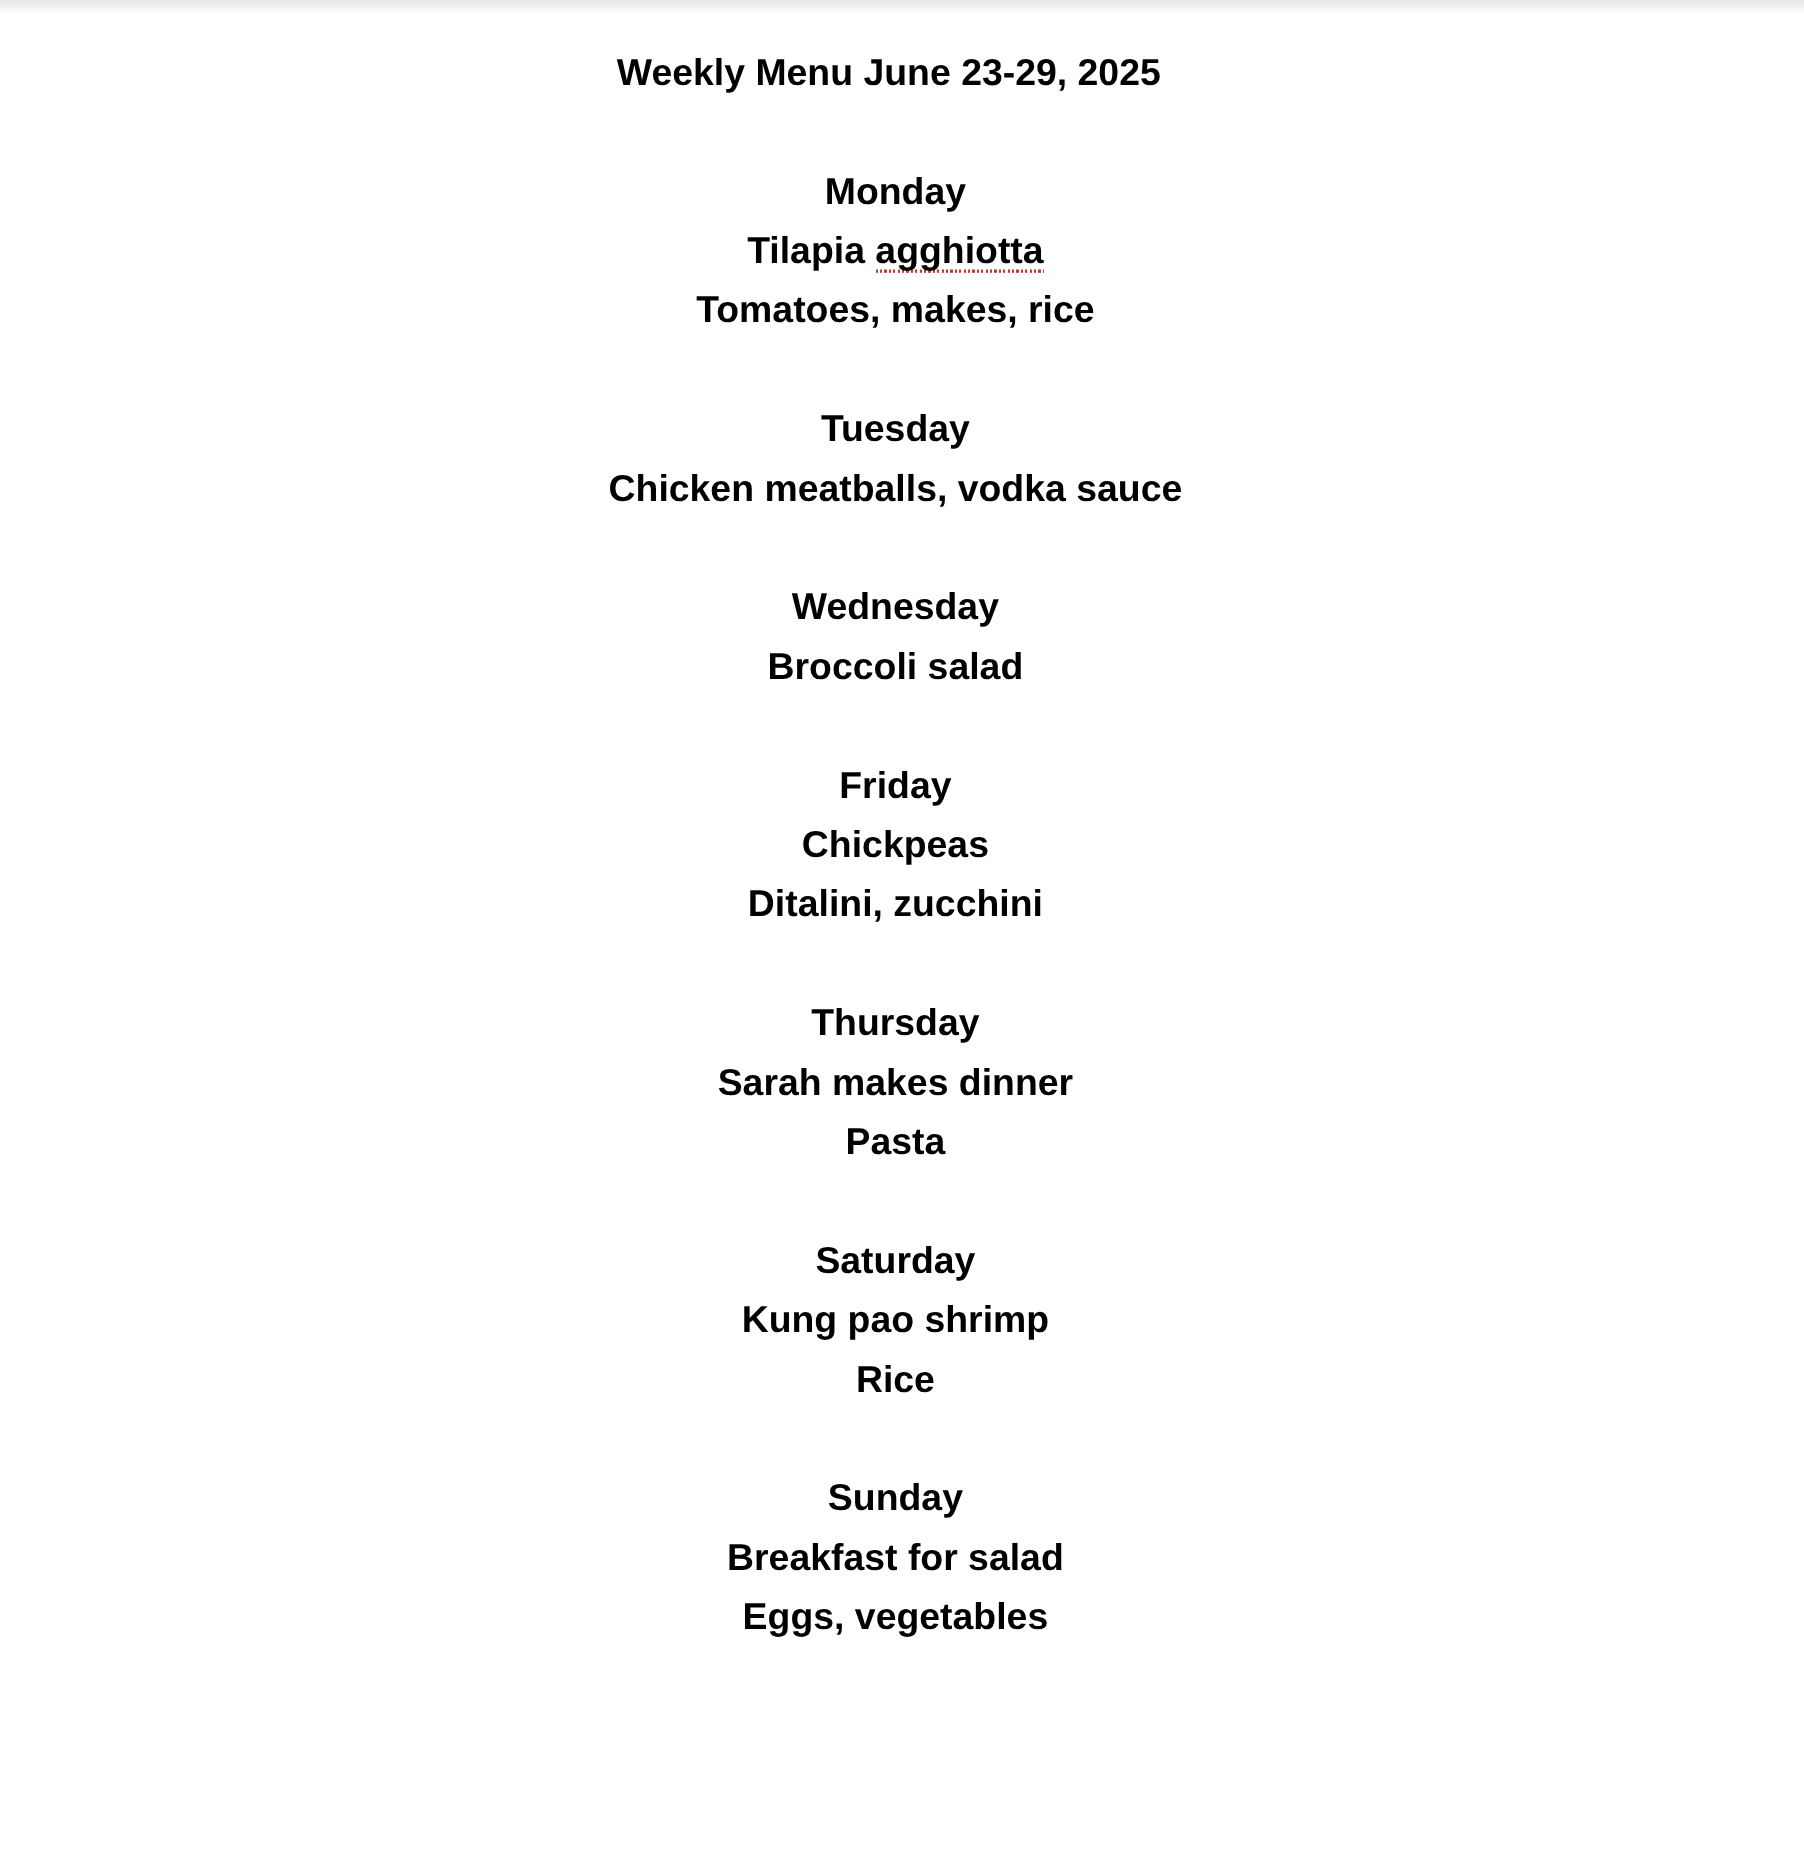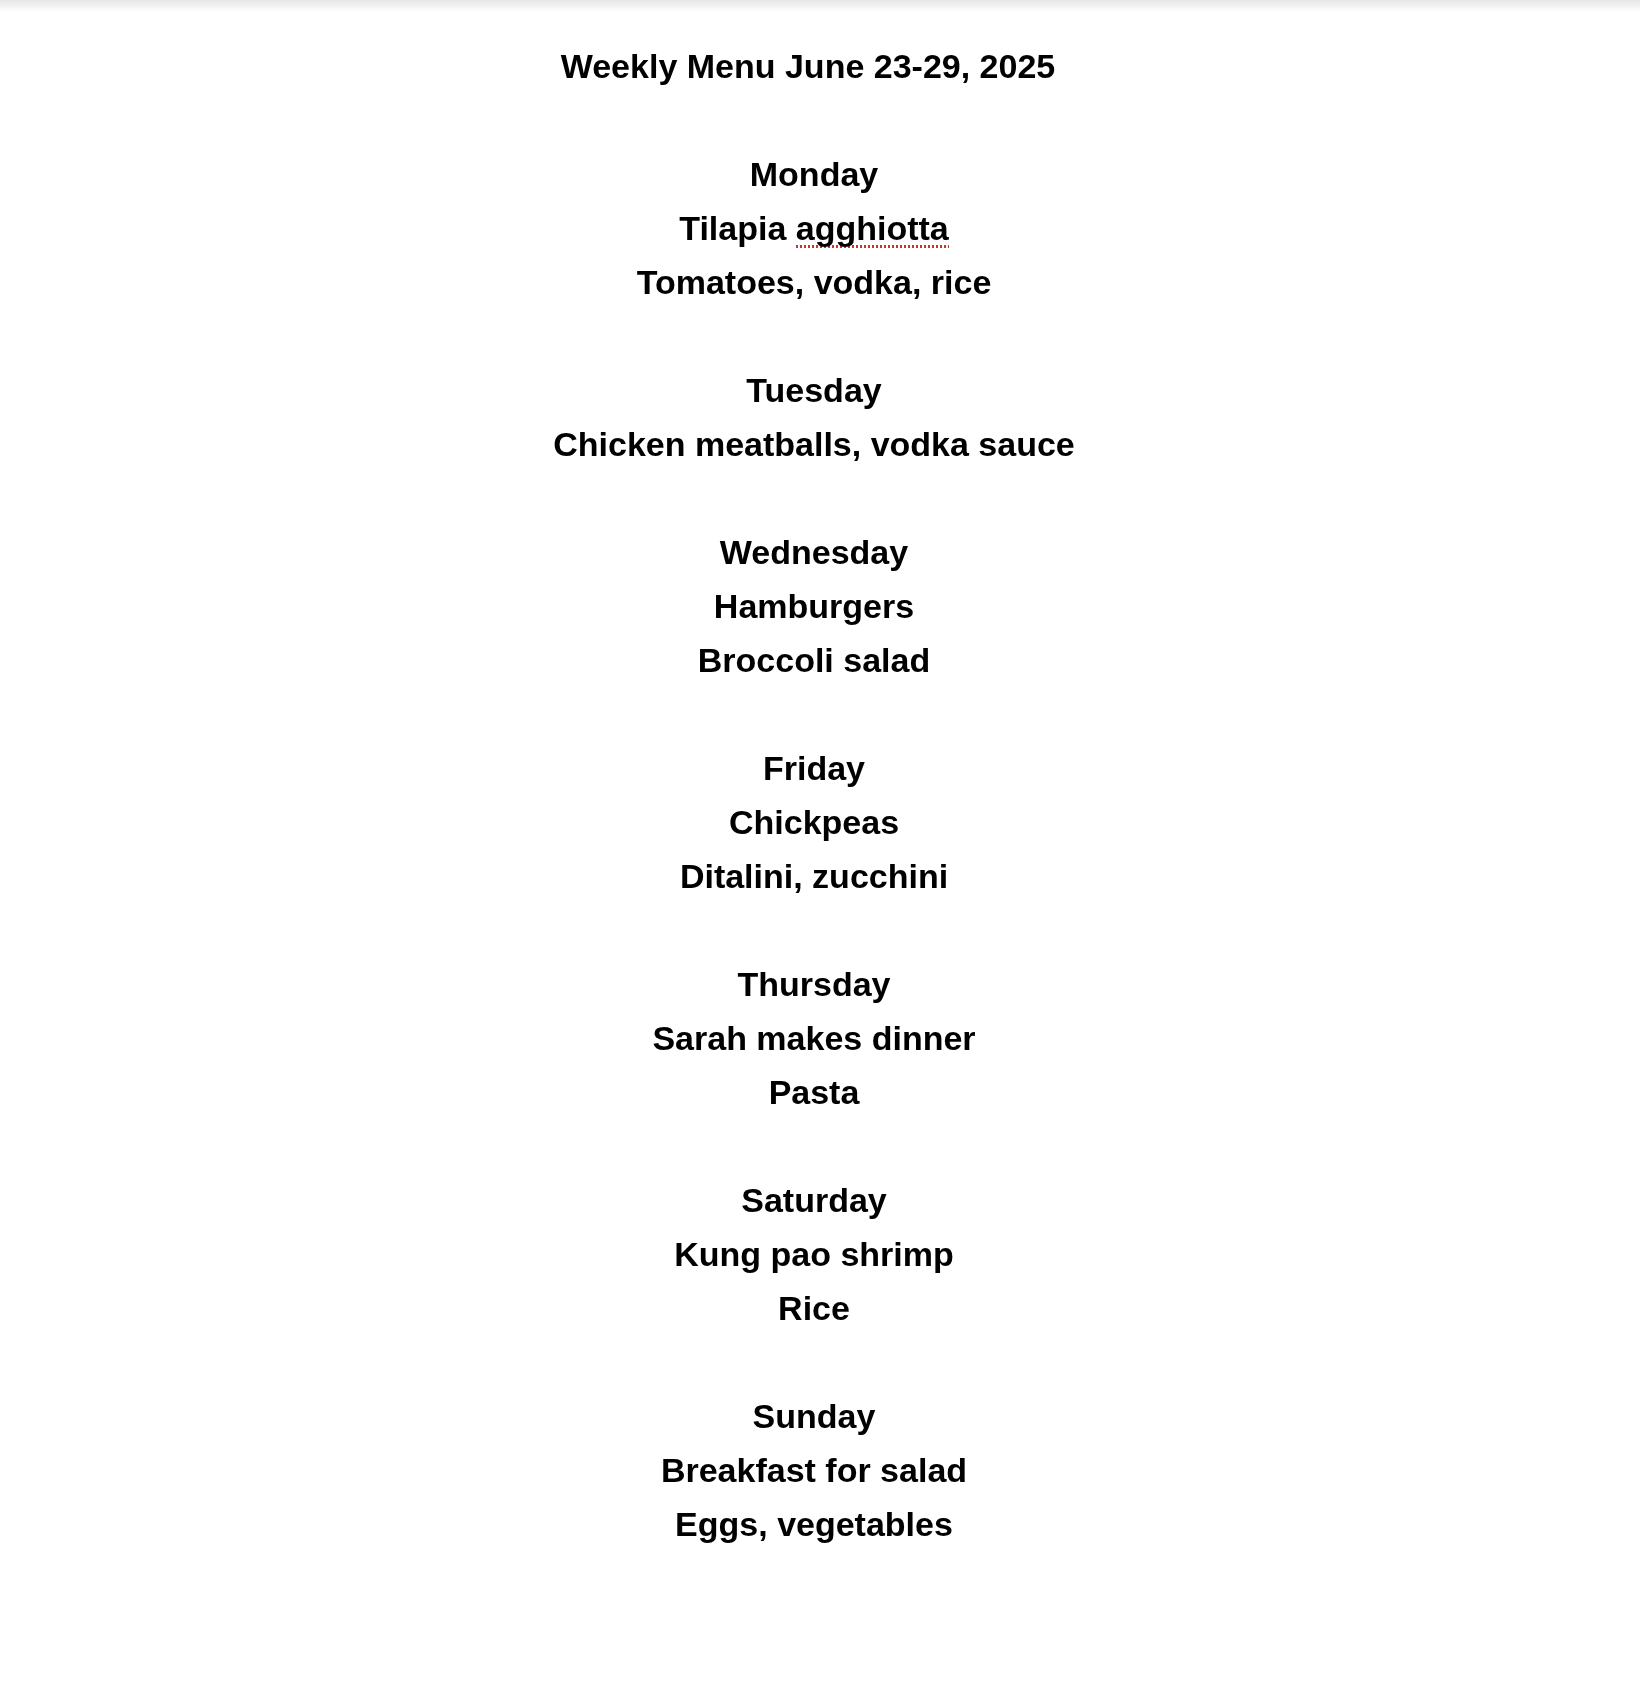--- a/index.html
+++ b/index.html
@@ -53,31 +53,30 @@
 
 <div class="top-shadow"></div>
 
 <main class="doc-page">
 
   <div class="line title">Weekly Menu June 23-29, 2025</div>
 
   <section class="day-section">
     <div class="line">Monday</div>
     <div class="line"><span>Tilapia </span><span class="misspelled">agghiotta</span></div>
-    <div class="line">Tomatoes, vodka, rice</div>
+    <div class="line">Tomatoes, makes, rice</div>
   </section>
 
   <section class="day-section">
     <div class="line">Tuesday</div>
     <div class="line">Chicken meatballs, vodka sauce</div>
   </section>
 
   <section class="day-section">
     <div class="line">Wednesday</div>
-    <div class="line">Hamburgers</div>
     <div class="line">Broccoli salad</div>
   </section>
 
   <section class="day-section">
     <div class="line">Friday</div>
     <div class="line">Chickpeas</div>
     <div class="line">Ditalini, zucchini</div>
   </section>
 
   <section class="day-section">

